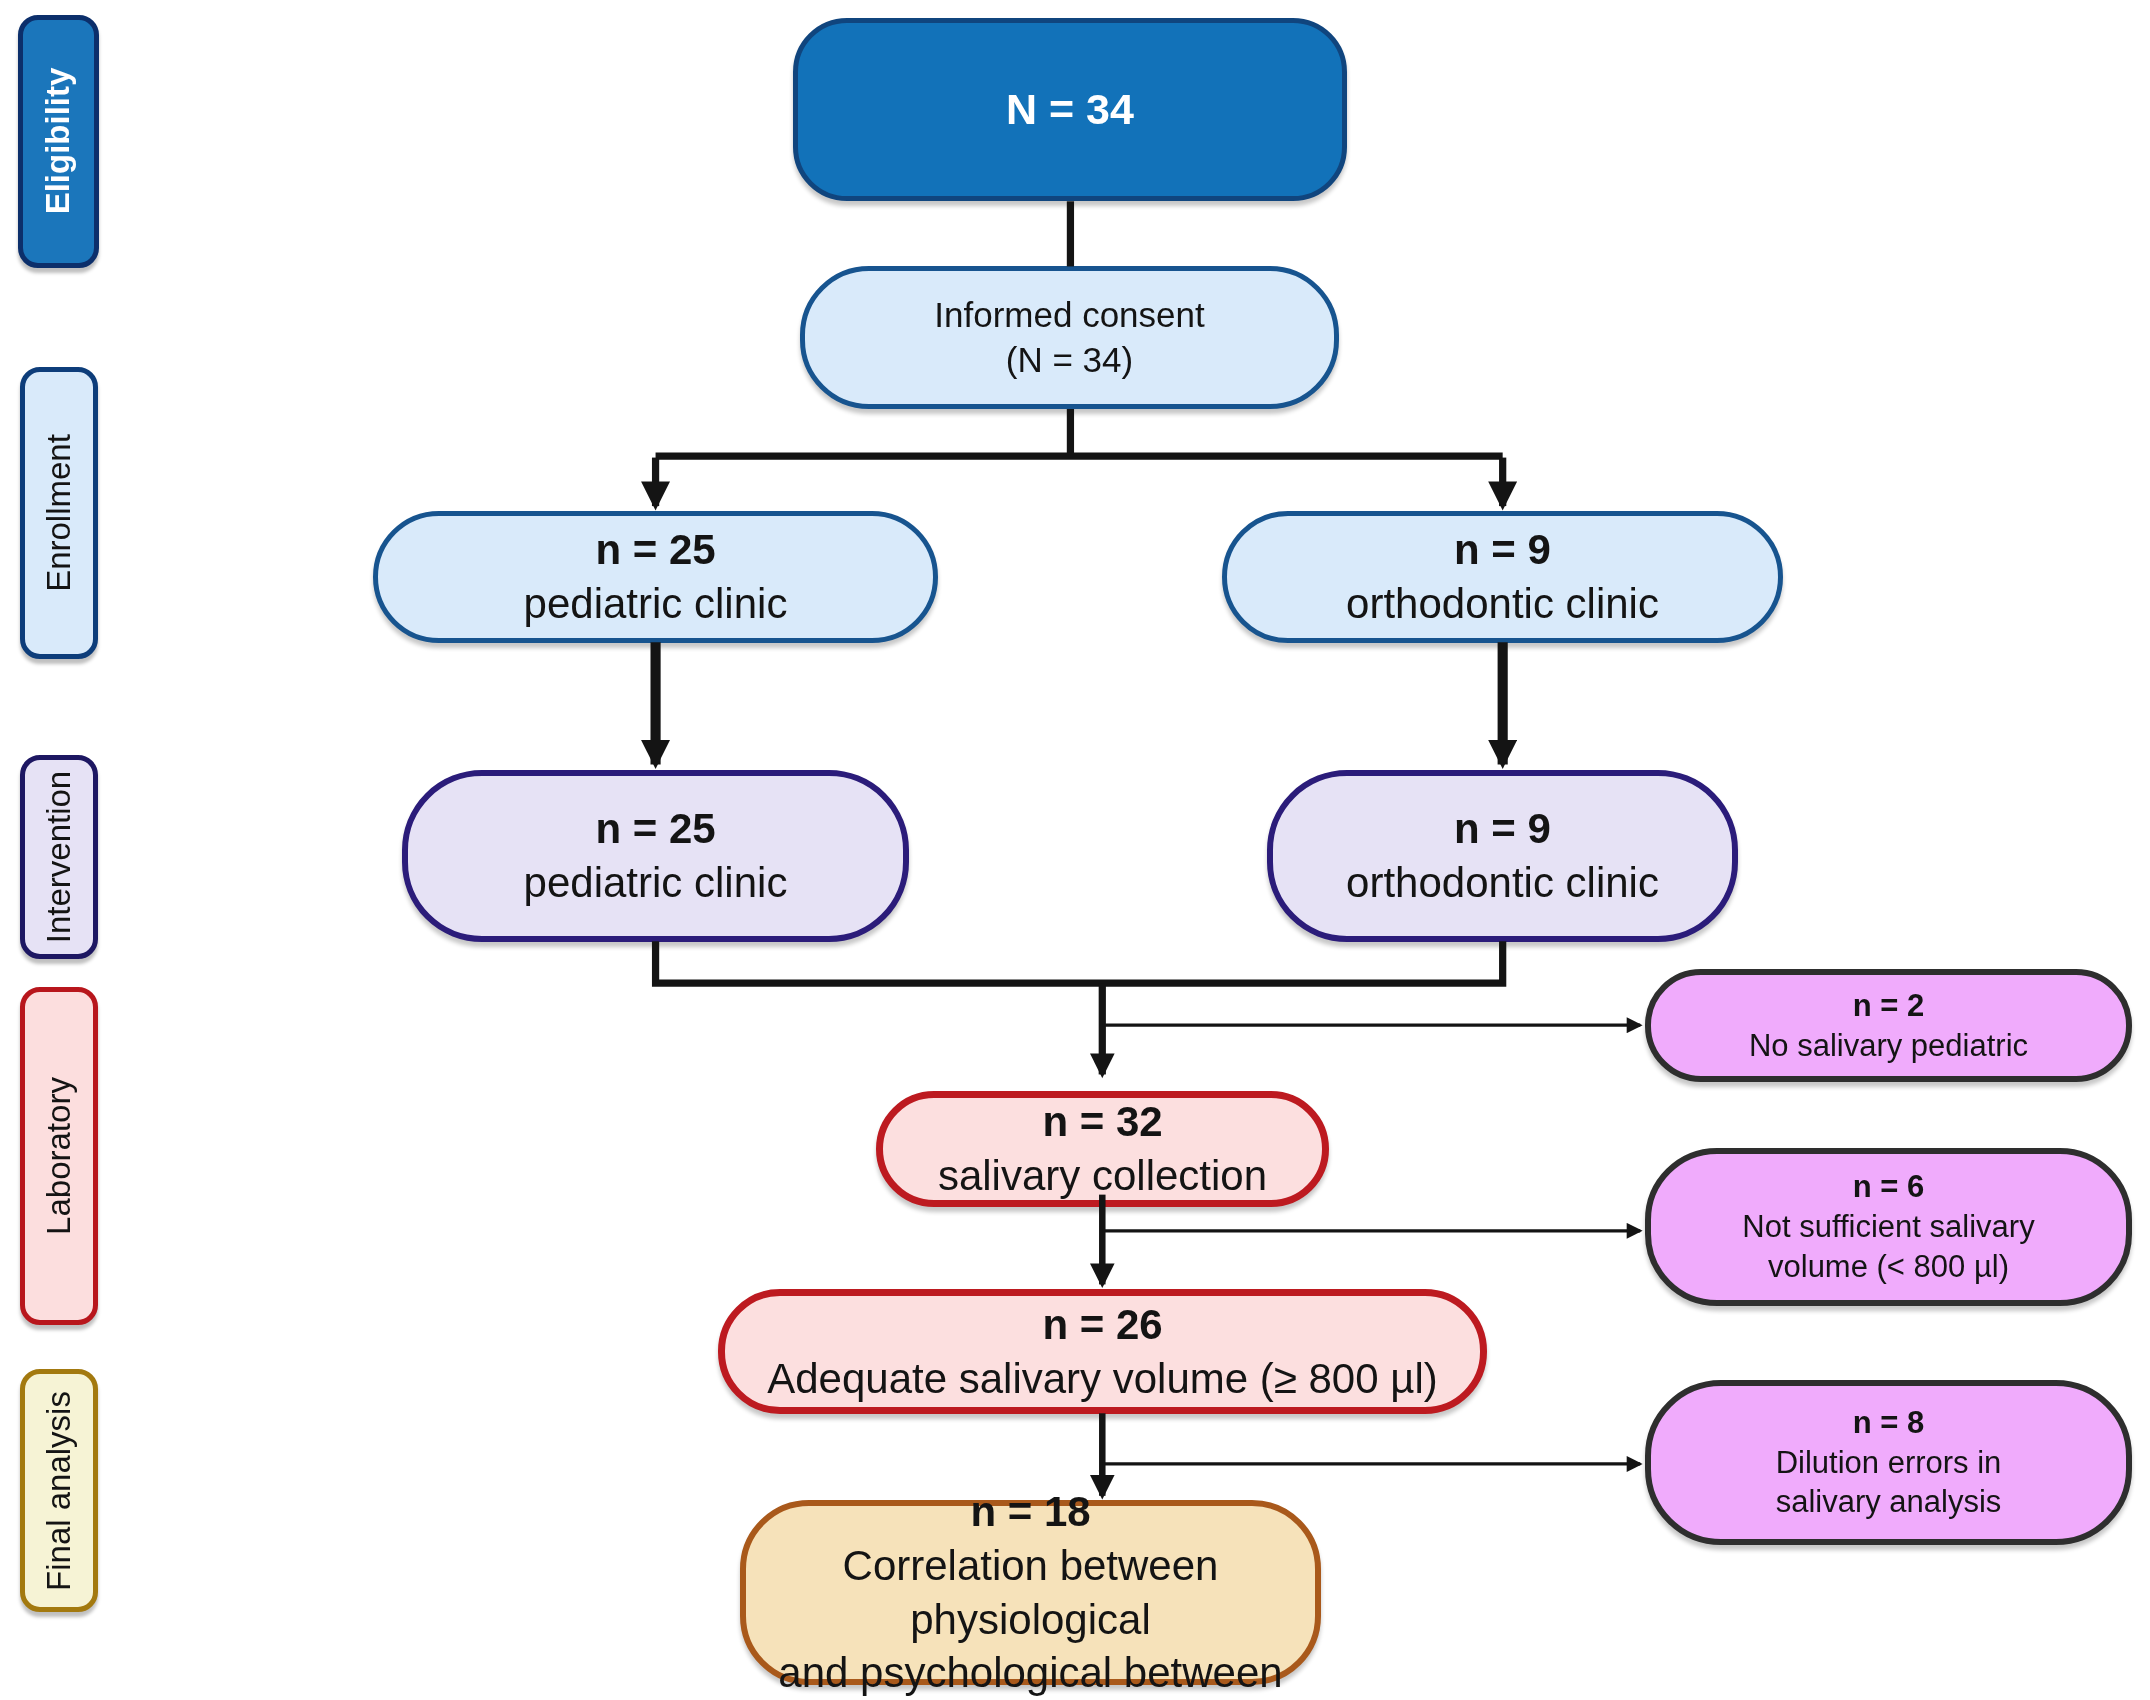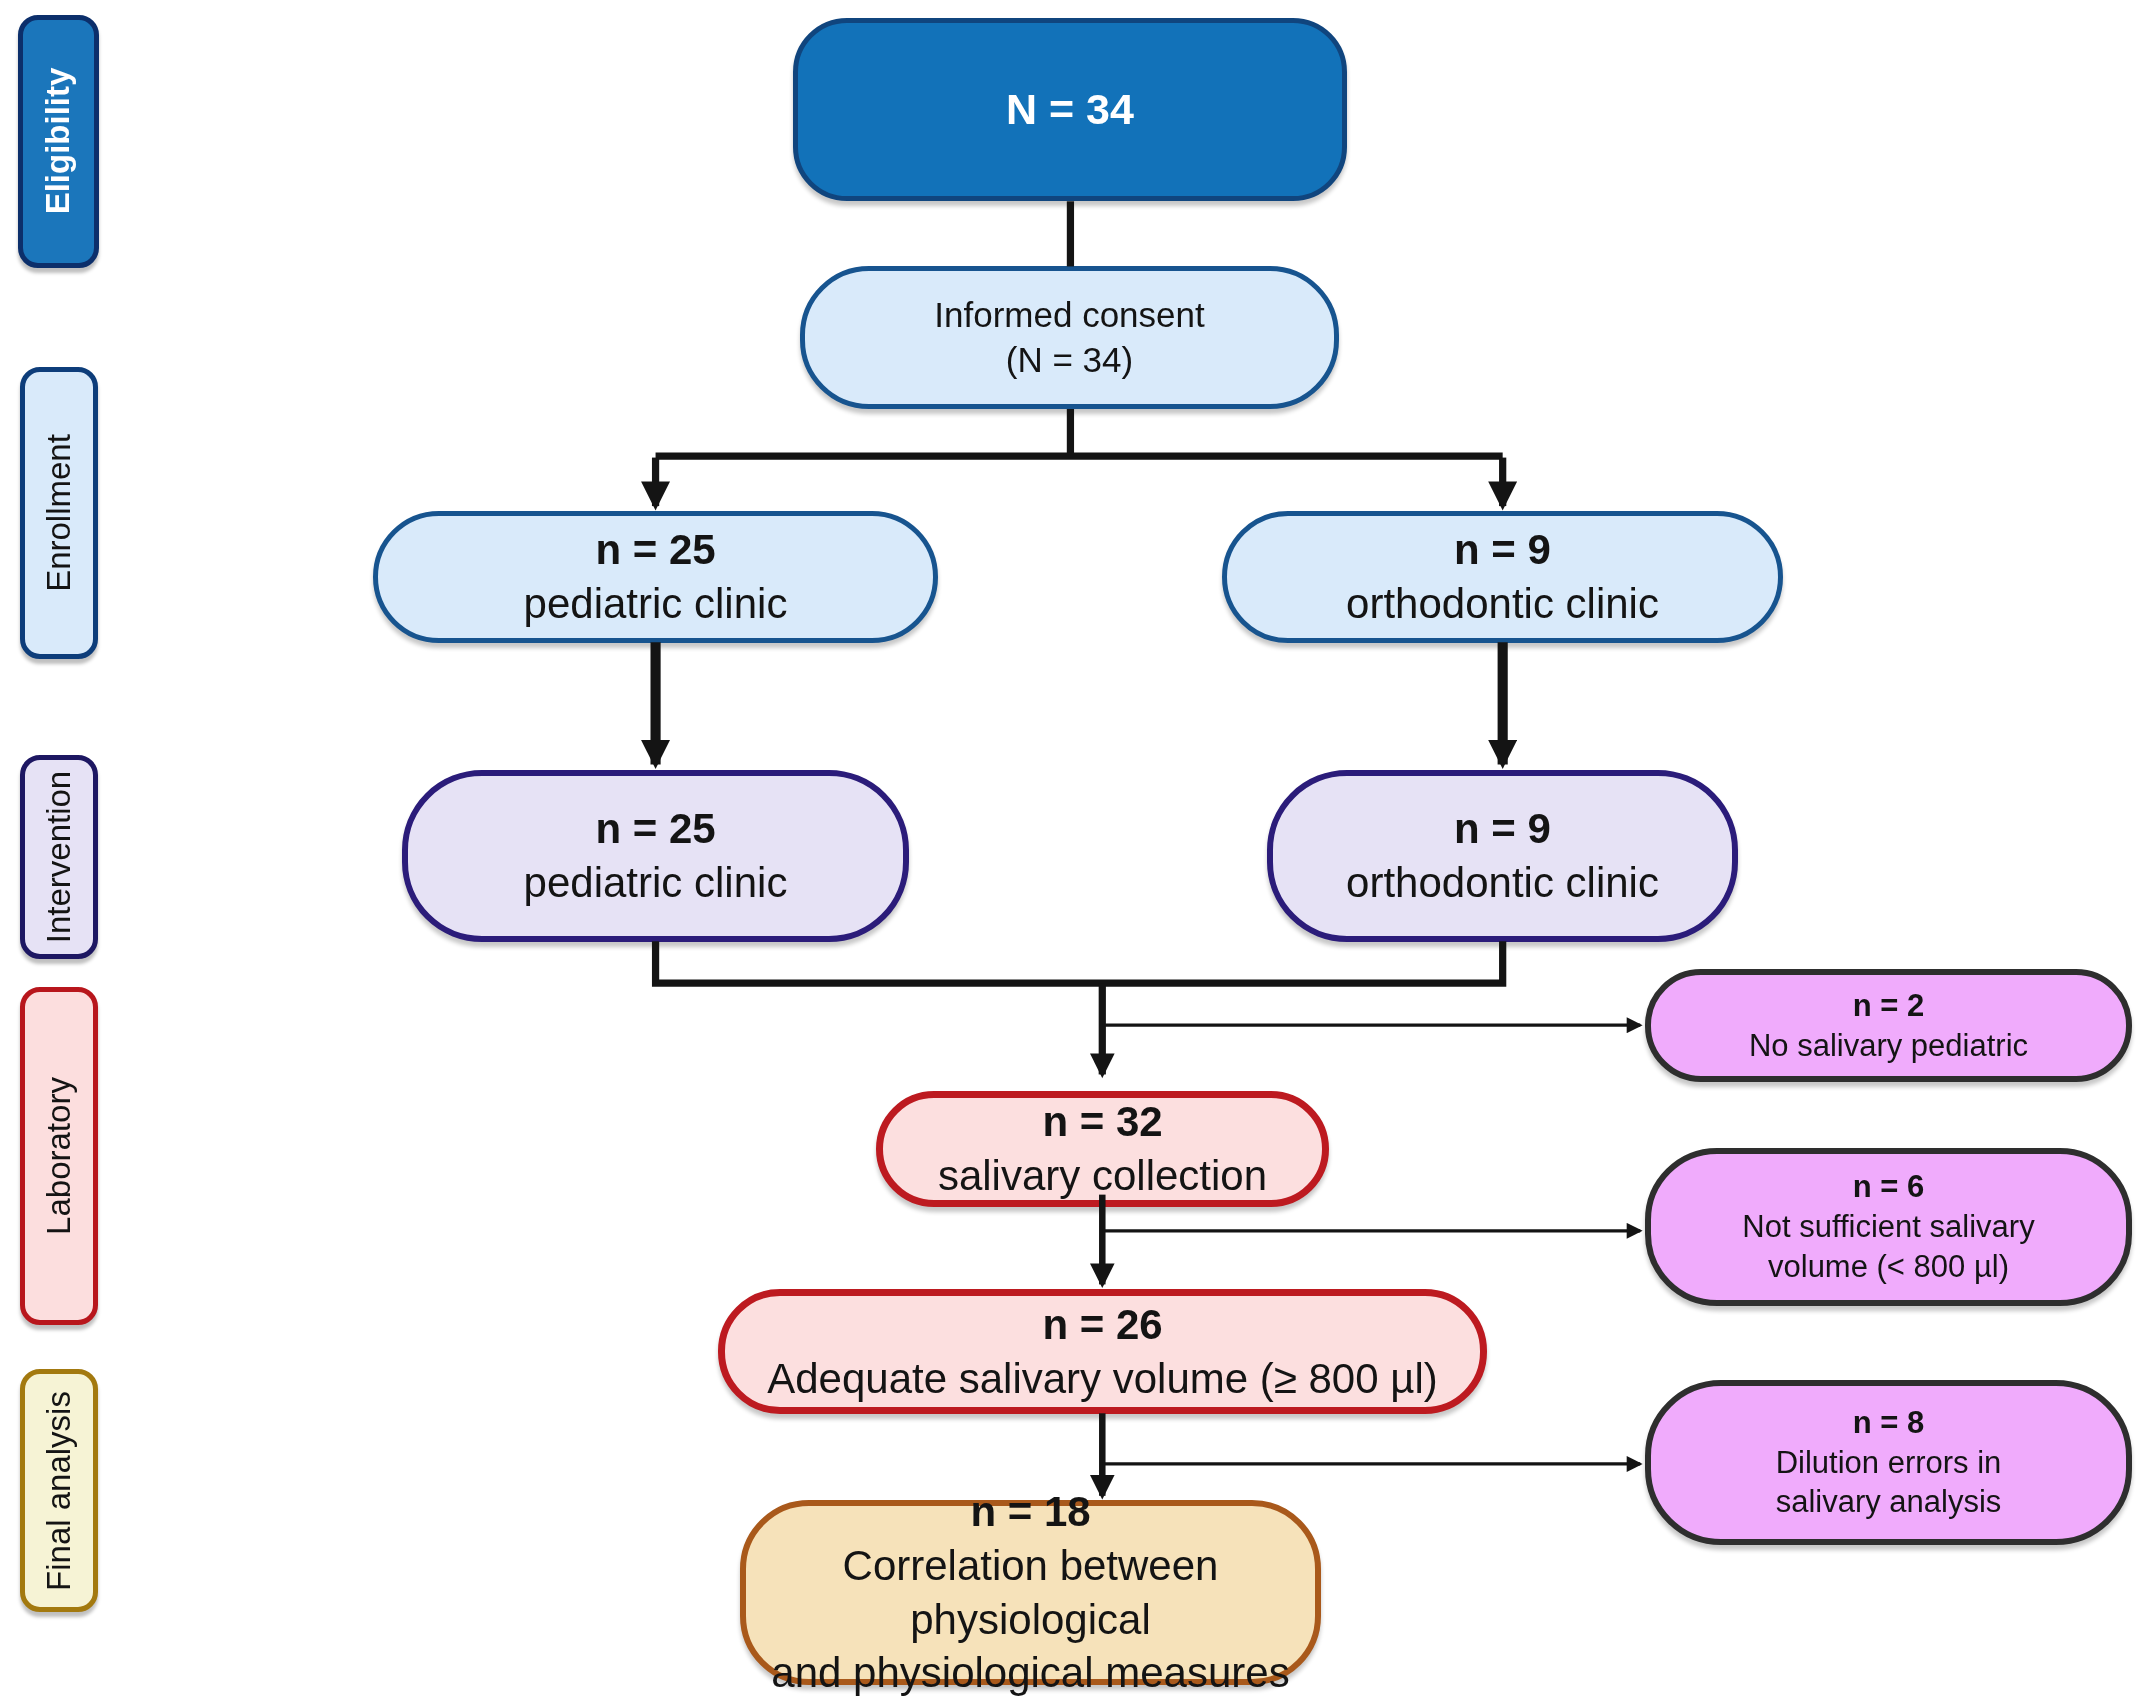--- a/index.html
+++ b/index.html
@@ -116,21 +116,21 @@
 
   <div class="node c-gray fs-s" style="left:1645px;top:1148px;width:487px;height:158px;border-radius:72px;">
     <div class="l1">n = 6</div>
     <div>Not sufficient salivary</div>
     <div>volume (&lt; 800 µl)</div>
   </div>
 
   <div class="node c-tan fs-m" style="left:740px;top:1500px;width:581px;height:185px;border-radius:69px;">
     <div class="l1">n = 18</div>
     <div>Correlation between physiological</div>
-    <div>and physiological measures</div>
+    <div>and psychological between</div>
   </div>
 
   <div class="node c-gray fs-s" style="left:1645px;top:1380px;width:487px;height:165px;border-radius:76px;">
     <div class="l1">n = 8</div>
     <div>Dilution errors in</div>
     <div>salivary analysis</div>
   </div>
 
   <svg class="wires" viewBox="0 0 2970 2348">
     <defs>

